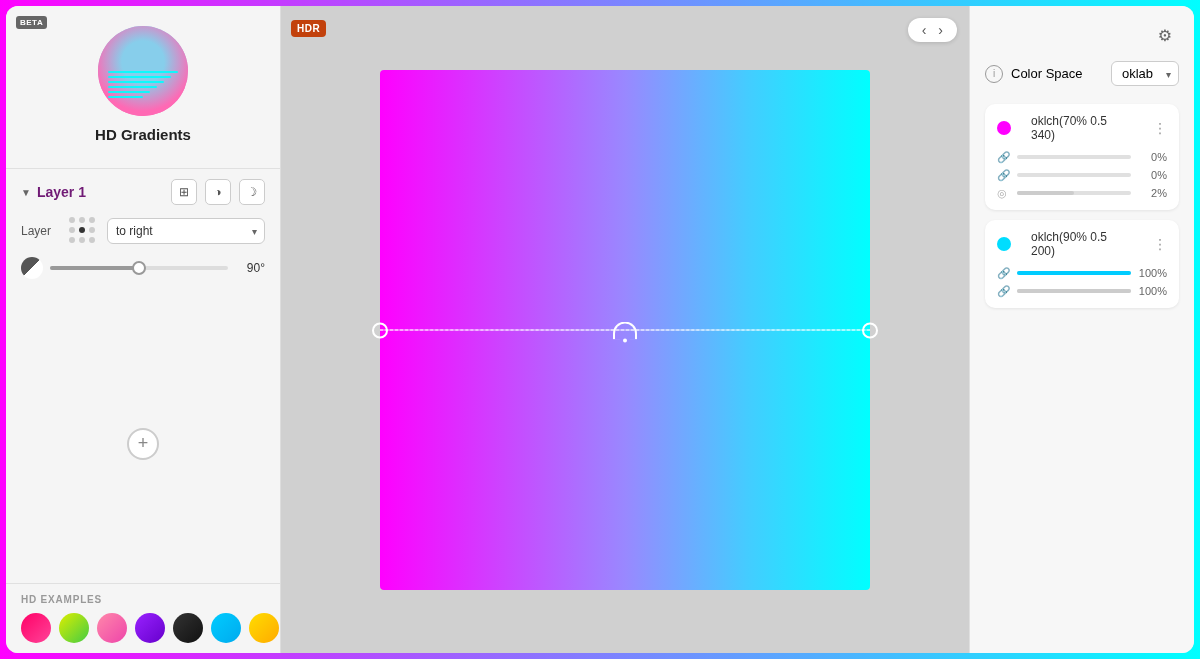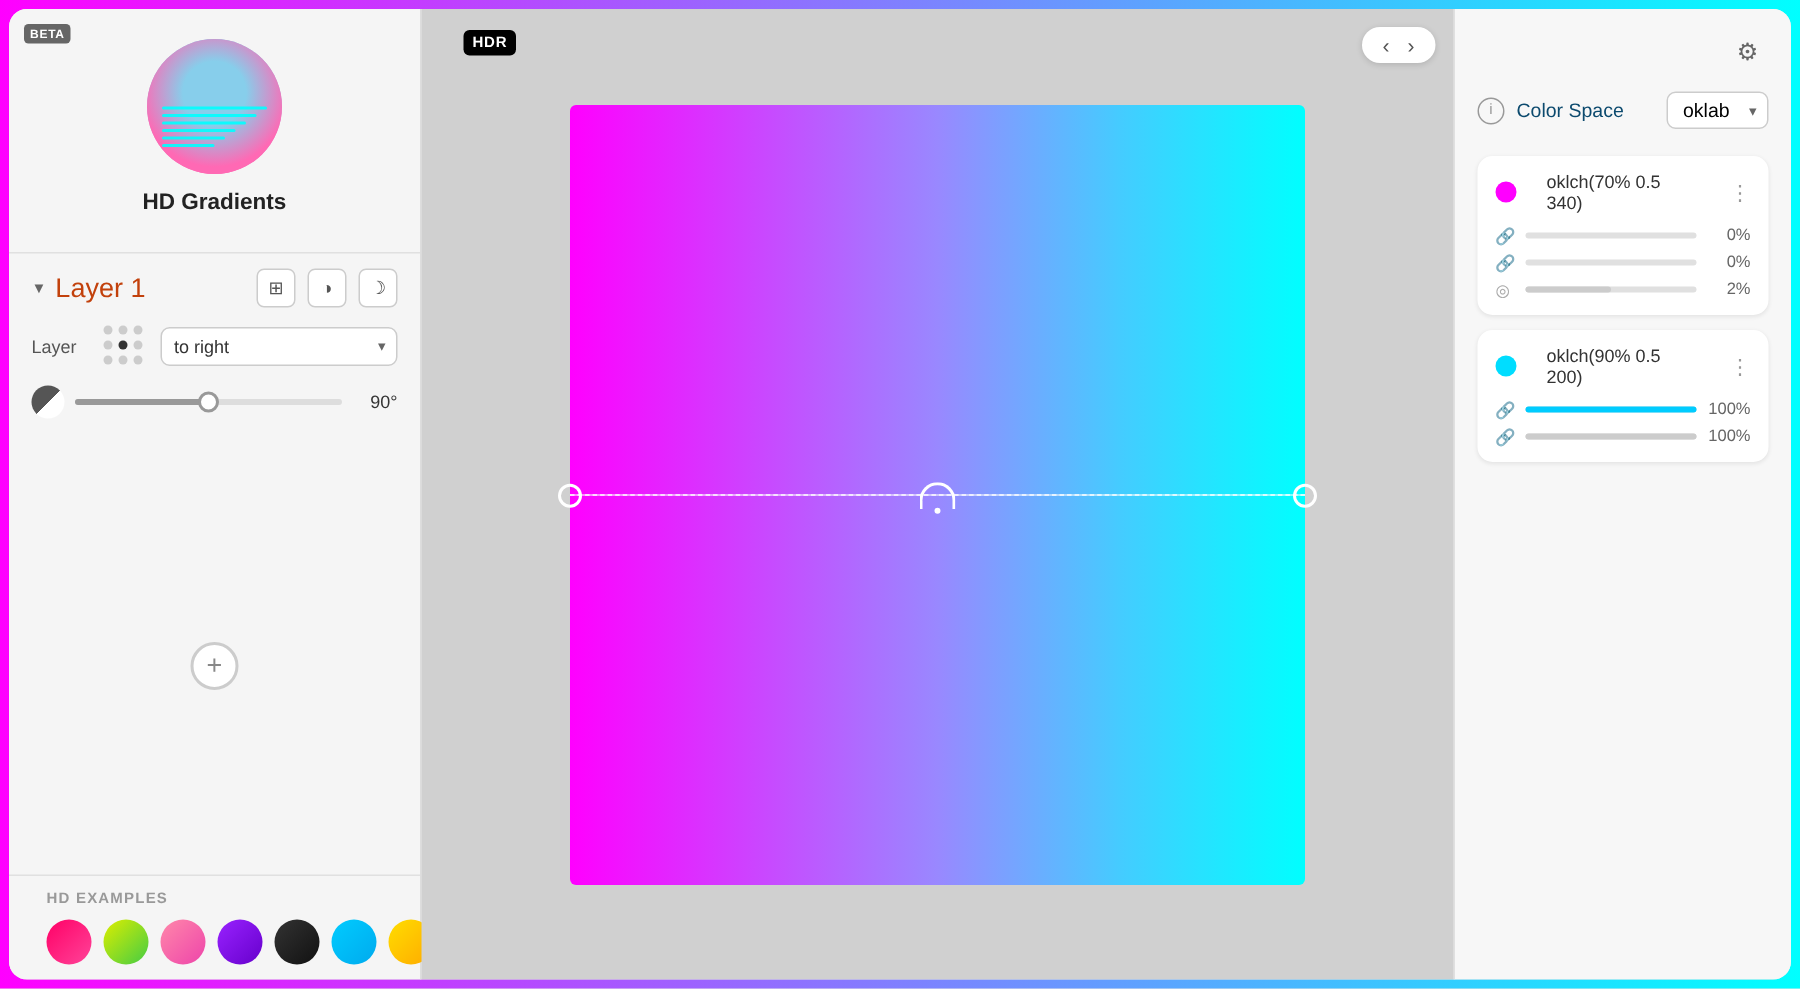--- a/index.html
+++ b/index.html
@@ -110,23 +110,23 @@
       align-items: center;
       gap: 6px;
     }
 
     .layer-collapse-arrow {
       font-size: 10px;
       color: #666;
     }
 
     .layer-title-text {
-      font-size: 18px;
-      font-weight: 400;
-      color: #c2410c;
+      font-size: 14px;
+      font-weight: 700;
+      color: #701a75;
     }
 
     .layer-icons {
       display: flex;
       gap: 8px;
       align-items: center;
     }
 
     .icon-btn {
       width: 26px;
@@ -266,21 +266,21 @@
 
     .add-btn-container {
       flex: 1;
       display: flex;
       align-items: center;
       justify-content: center;
     }
 
     .hd-examples-section {
       border-top: 1px solid #e0e0e0;
-      padding: 10px 25px;
+      padding: 10px 15px;
     }
 
     .hd-examples-label {
       font-size: 10px;
       font-weight: 600;
       color: #999;
       letter-spacing: 0.8px;
       margin-bottom: 8px;
       text-transform: uppercase;
     }
@@ -305,22 +305,22 @@
       background: #d0d0d0;
       display: flex;
       align-items: center;
       justify-content: center;
       position: relative;
     }
 
     .hdr-badge {
       position: absolute;
       top: 14px;
-      left: 28px;
-      background: #000000;
+      left: 10px;
+      background: #c2410c;
       color: white;
       font-size: 10px;
       font-weight: bold;
       padding: 3px 6px;
       border-radius: 4px;
       letter-spacing: 0.5px;
     }
 
     .canvas-nav {
       position: absolute;
@@ -466,21 +466,21 @@
       display: flex;
       align-items: center;
       justify-content: center;
       font-size: 10px;
       color: #999;
       cursor: pointer;
     }
 
     .color-space-label {
       font-size: 13px;
-      color: #0c4a6e;
+      color: #000000;
       flex: 1;
     }
 
     .color-space-select {
       padding: 4px 24px 4px 10px;
       border: 1px solid #ccc;
       border-radius: 6px;
       font-size: 13px;
       background: white;
       cursor: pointer;

